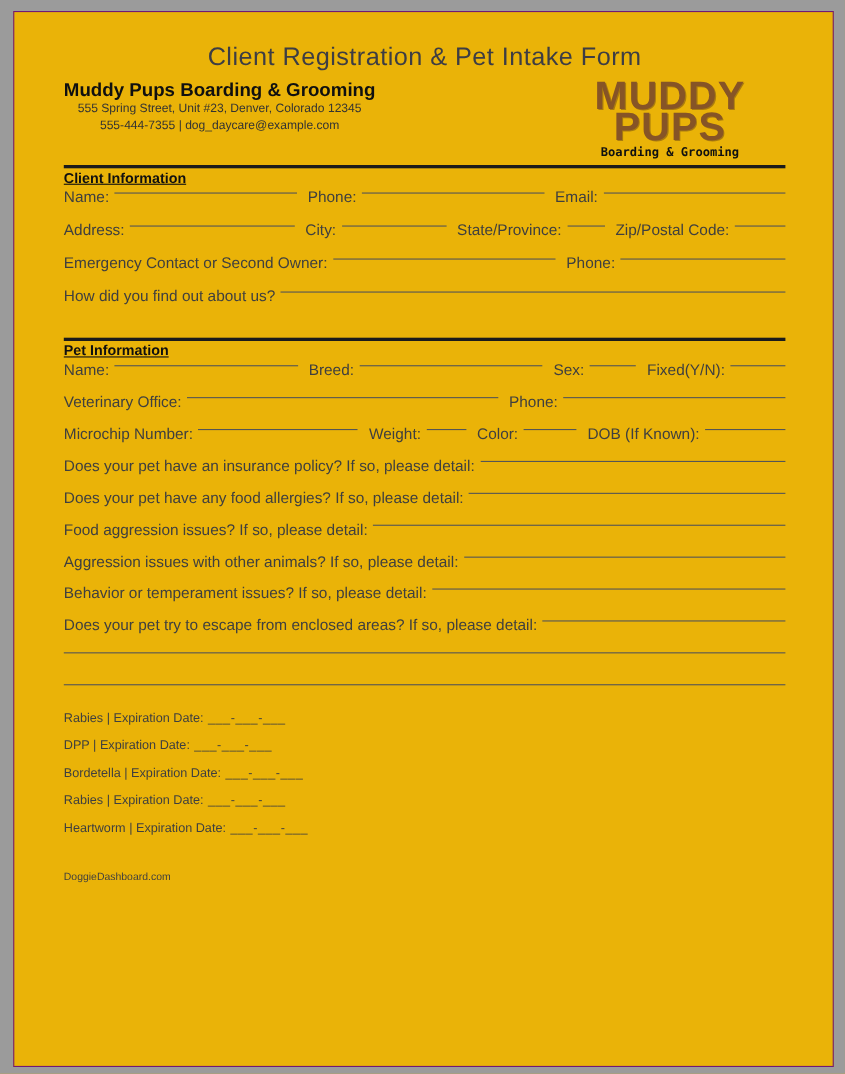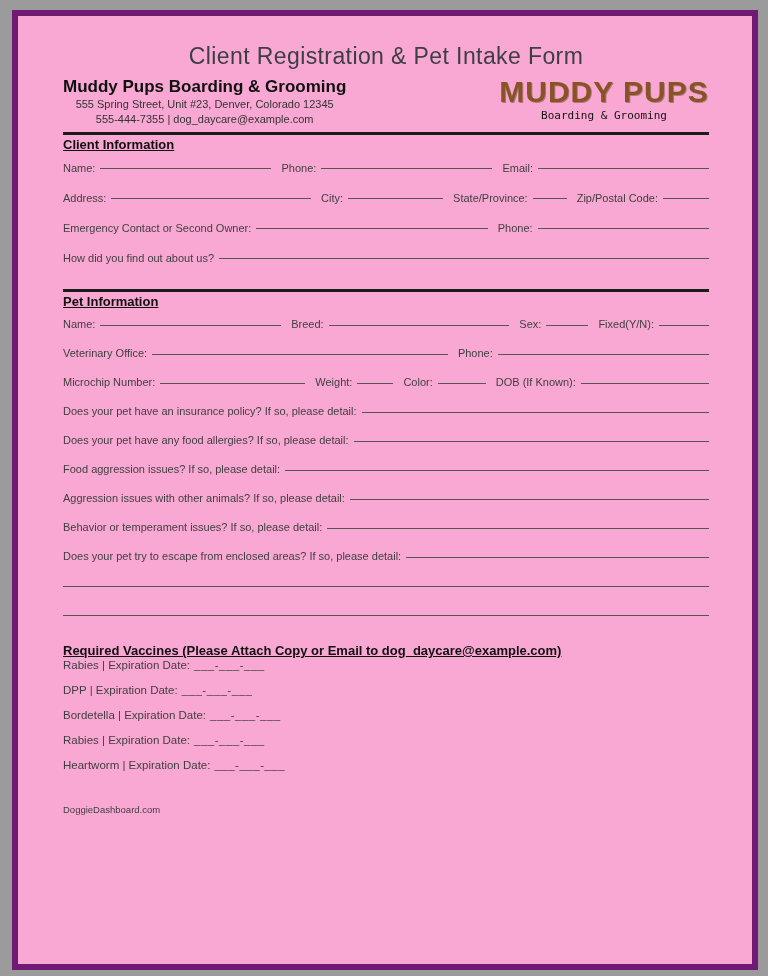--- a/index.html
+++ b/index.html
@@ -4,51 +4,51 @@
 <style>
   html,body{margin:0;padding:0;}
   body{
     width:768px;height:976px;overflow:hidden;
     font-family:"Liberation Sans","DejaVu Sans",sans-serif;
     background:#9b9b9b;
   }
   .viewer{position:absolute;inset:0;background:#9b9b9b;}
   .page{
     position:absolute;left:12px;top:10px;right:10px;bottom:6px;
-    background:#f9a8d4;border:6px solid #701a75;
+    background:#eab308;border:1px solid #701a75;
     box-sizing:border-box;
     padding:24px 43px 0 45px;
   }
   .doc-title{
     text-align:center;
     font-size:23px;font-weight:400;color:#3d3d44;
     letter-spacing:0.4px;line-height:32px;
   }
   .header-row{display:flex;justify-content:space-between;align-items:flex-start;margin-top:4px;}
   .biz-name{font-size:17px;font-weight:700;color:#101010;line-height:21px;}
   .biz-line{font-size:11px;color:#333;line-height:15px;text-align:center;}
   .logo-box{width:210px;text-align:center;padding-top:2px;}
   .logo-text{
-    font-size:30px;font-weight:900;color:#865426;
+    font-size:36px;font-weight:900;color:#865426;
     letter-spacing:1px;line-height:28px;
     text-shadow:1px 1px 0 rgba(94,58,23,.45);
   }
   .logo-tagline{
     font-family:"DejaVu Sans Mono","Liberation Mono",monospace;
-    font-size:11px;font-weight:400;color:#111;margin-top:3px;
+    font-size:11px;font-weight:700;color:#111;margin-top:3px;
   }
   .thick-rule{border:none;border-top:3px solid #1b1b1b;margin:5px 0 0 0;}
   .thick-rule.mid{margin-top:16px;}
   .sec-head{
     display:inline-block;
     font-size:13px;font-weight:700;color:#101010;
     text-decoration:underline;margin-top:0;
   }
   .sec-head.vax{margin-top:14px;}
-  .frow{display:flex;align-items:center;height:30px;font-size:11px;color:#3f3f3f;}
+  .frow{display:flex;align-items:flex-start;height:30px;font-size:14px;color:#3f3f3f;}
   .frow.pet{height:29px;}
   .lbl{white-space:nowrap;padding-right:5px;padding-bottom:1px;}
   .blank{
     border-bottom:1px solid #555;height:4px;
     margin-bottom:3px;margin-right:10px;
   }
   .blank:last-child{margin-right:0;}
   .g{flex:1 1 auto;}
   .g135{flex:1.35 1 auto;}
   .g14{flex:1.4 1 auto;}
@@ -193,21 +193,20 @@
       <div class="frow pet">
         <span class="blank g"></span>
       </div>
 
       <div class="frow pet">
         <span class="blank g"></span>
       </div>
     </div>
 
     <div>
-      <span class="sec-head vax">Required Vaccines (Please Attach Copy or Email to dog_daycare@example.com)</span>
 
       <div class="vrow">
         <span class="lbl">Rabies | Expiration Date:</span>
         <span class="date-blank">___-___-___</span>
       </div>
       <div class="vrow">
         <span class="lbl">DPP | Expiration Date:</span>
         <span class="date-blank">___-___-___</span>
       </div>
       <div class="vrow">

